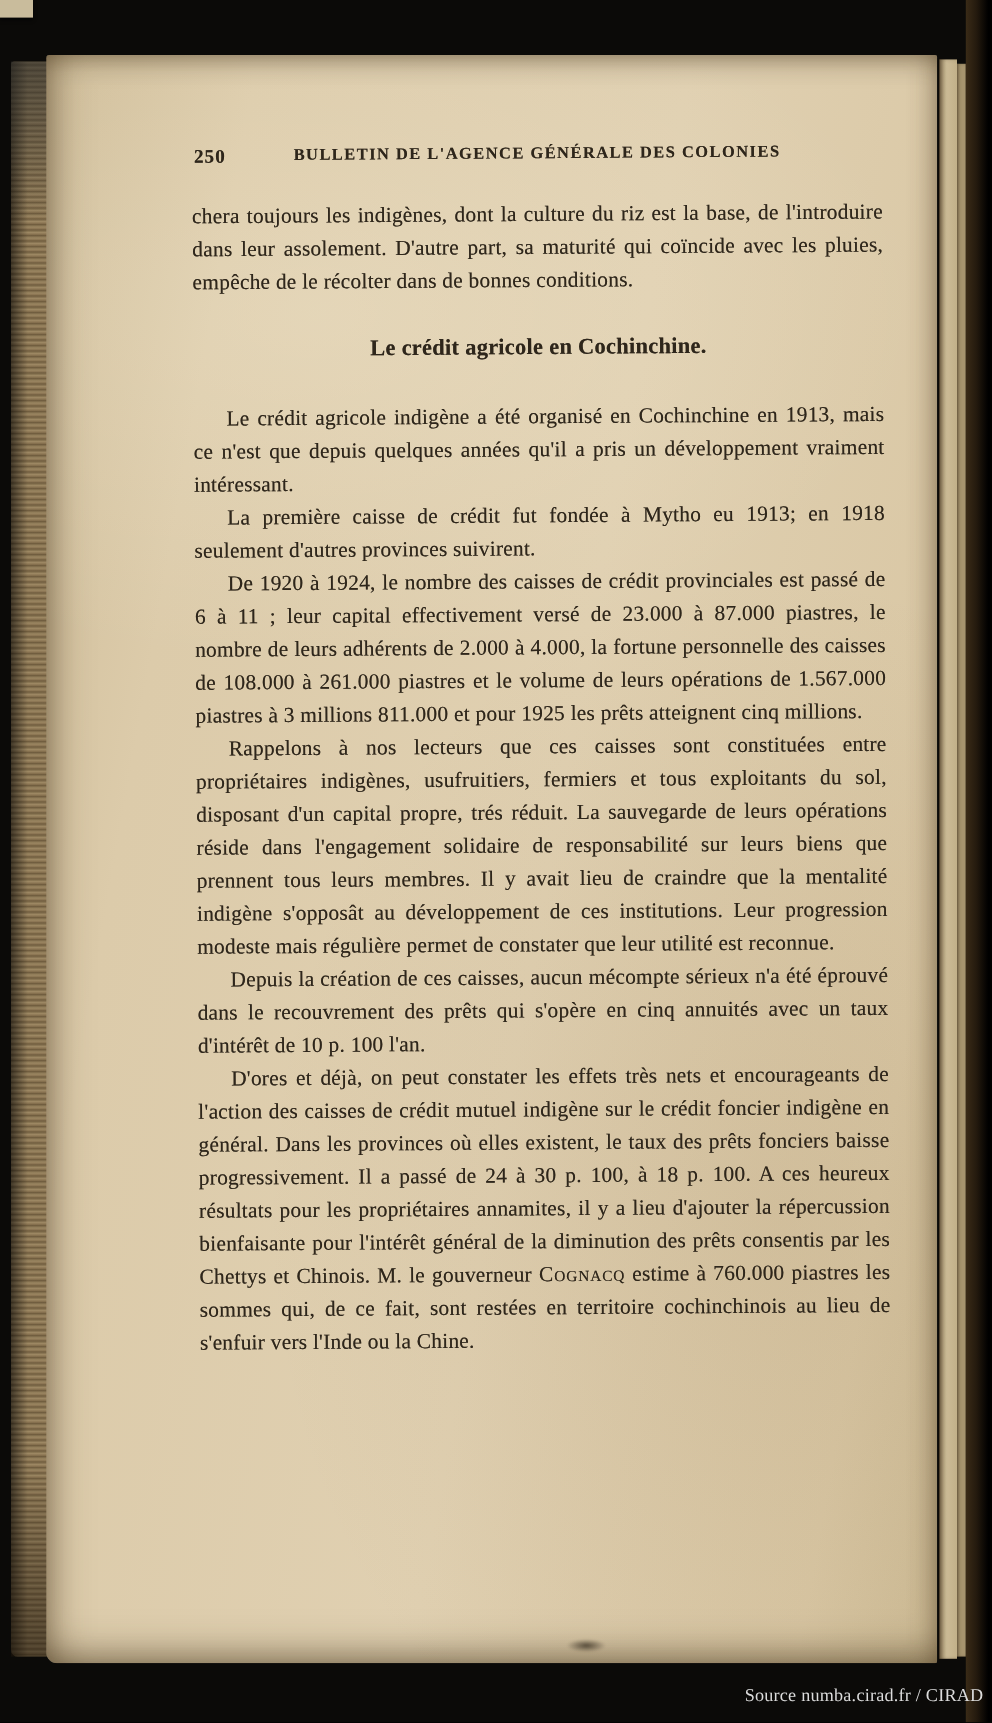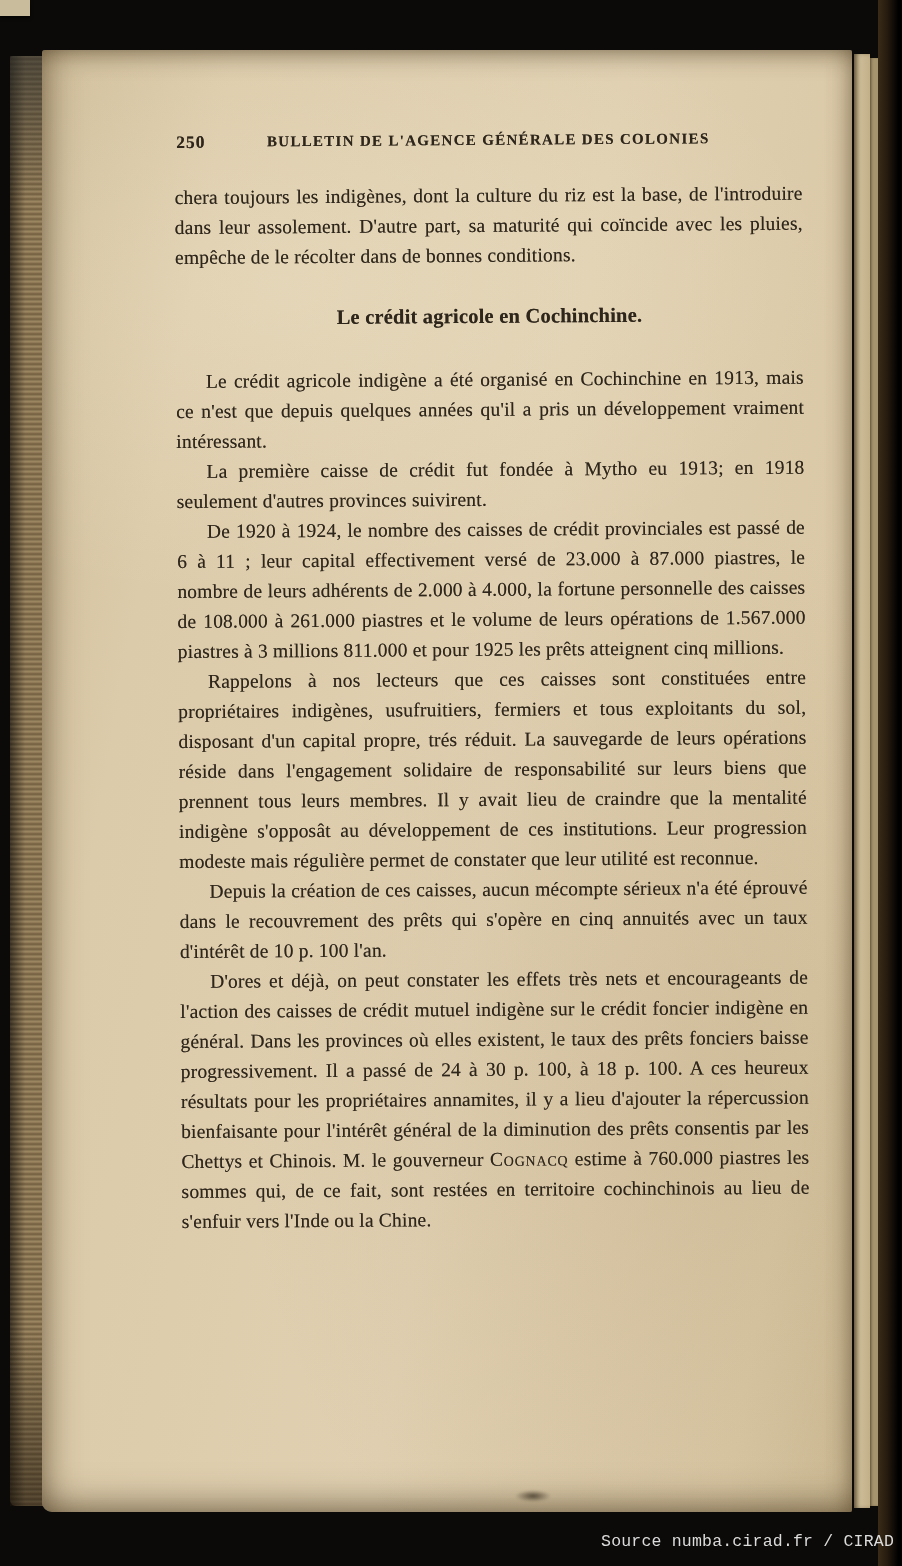--- a/index.html
+++ b/index.html
@@ -90,21 +90,21 @@
   .smallcaps{ font-variant:small-caps; letter-spacing:.8px; }
 
   .smudge{
     position:absolute; left:473px; bottom:10px; width:36px; height:12px;
     background:radial-gradient(ellipse at center, rgba(40,32,20,.7), rgba(40,32,20,0) 70%);
     filter:blur(1px);
   }
 
   .source-credit{
     position:absolute; right:8px; bottom:15px; z-index:10;
-    font-family:Liberation Mono, monospace;
+    font-family:Liberation Serif, serif;
     font-size:16.5px; color:var(--credit); letter-spacing:.2px;
   }
 </style>
 </head>
 <body>
 
 <div class="stage">
 
   <div class="corner-scrap"></div>
   <div class="edge-left"></div>

